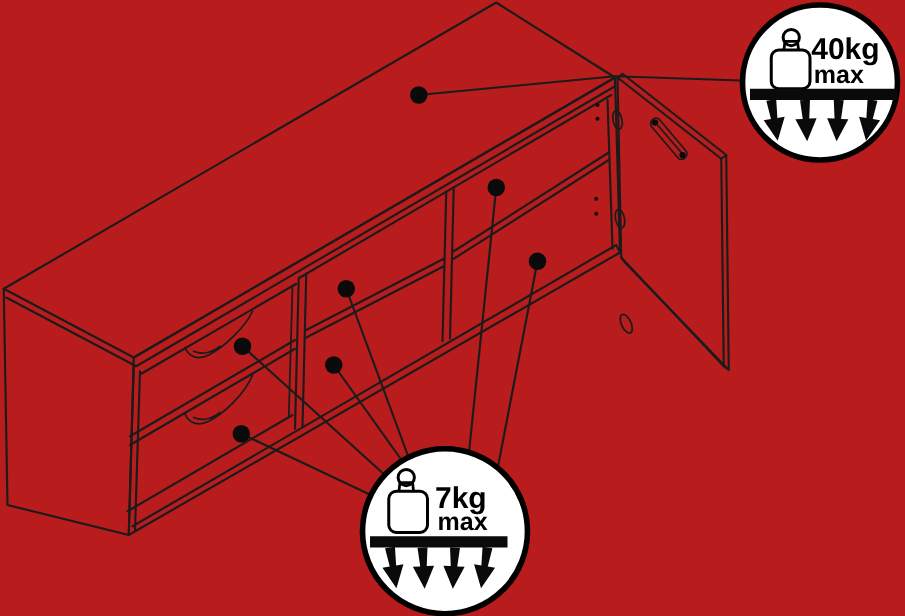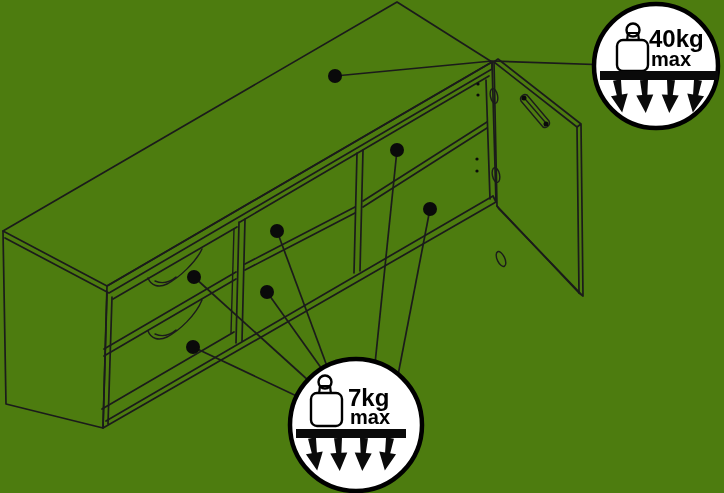--- a/index.html
+++ b/index.html
@@ -1,16 +1,16 @@
 <!DOCTYPE html>
 <html><head>
 <meta charset="utf-8">
 <style>
   html,body{margin:0;padding:0;background:#ffffff;}
-  #stage{width:724px;height:493px;position:relative;background:#4d7c0f;overflow:hidden;}
+  #stage{width:724px;height:493px;position:relative;background:#b91c1c;overflow:hidden;}
   .ln{fill:none;stroke:#1b1b1b;stroke-width:1.7;stroke-linecap:round;stroke-linejoin:round;}
   .thin{fill:none;stroke:#1b1b1b;stroke-width:1.4;stroke-linecap:round;stroke-linejoin:round;}
   .ld{fill:none;stroke:#1b1b1b;stroke-width:1.7;}
   .ink{fill:#0a0a0a;stroke:none;}
   .callout-circle{fill:#ffffff;stroke:#000000;stroke-width:4.5;}
   .icon-stroke{fill:#ffffff;stroke:#000000;stroke-width:2.4;stroke-linejoin:round;}
   .neck{fill:none;stroke:#000000;stroke-width:2.2;stroke-linejoin:round;}
   .label-big{font-family:"Liberation Sans",sans-serif;font-weight:bold;font-size:24px;fill:#000;}
   .label-small{font-family:"Liberation Sans",sans-serif;font-weight:bold;font-size:20px;fill:#000;}
 </style>

